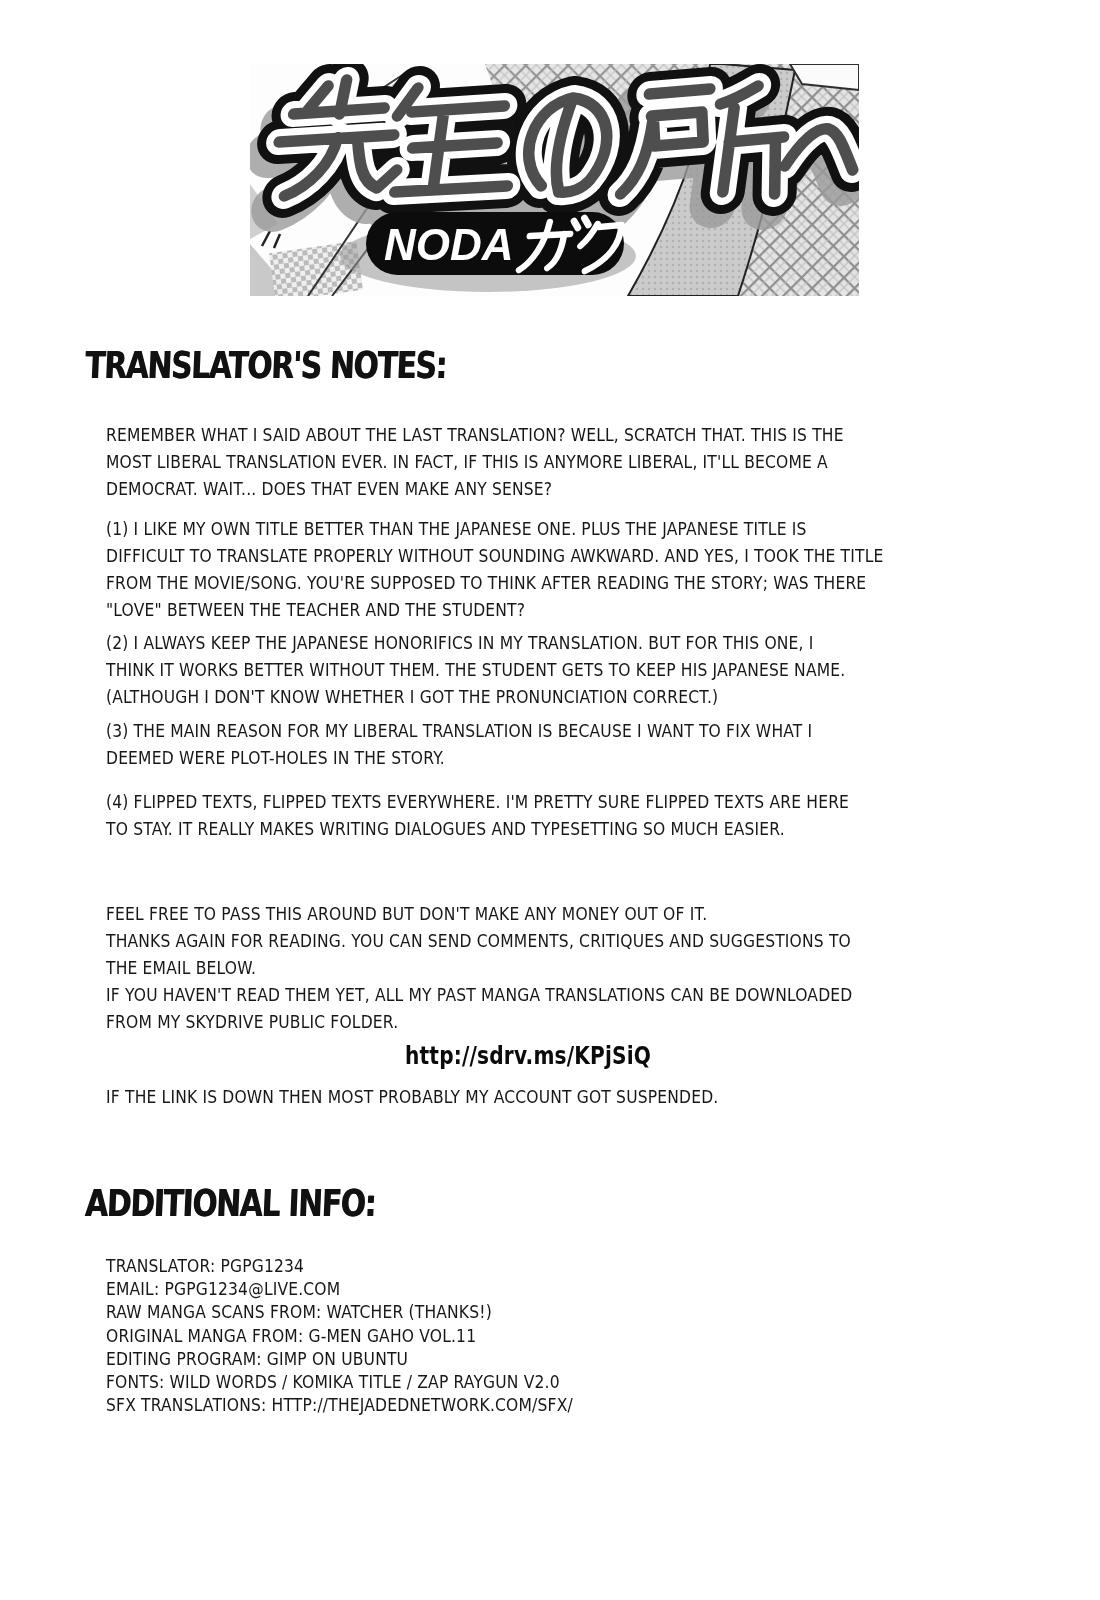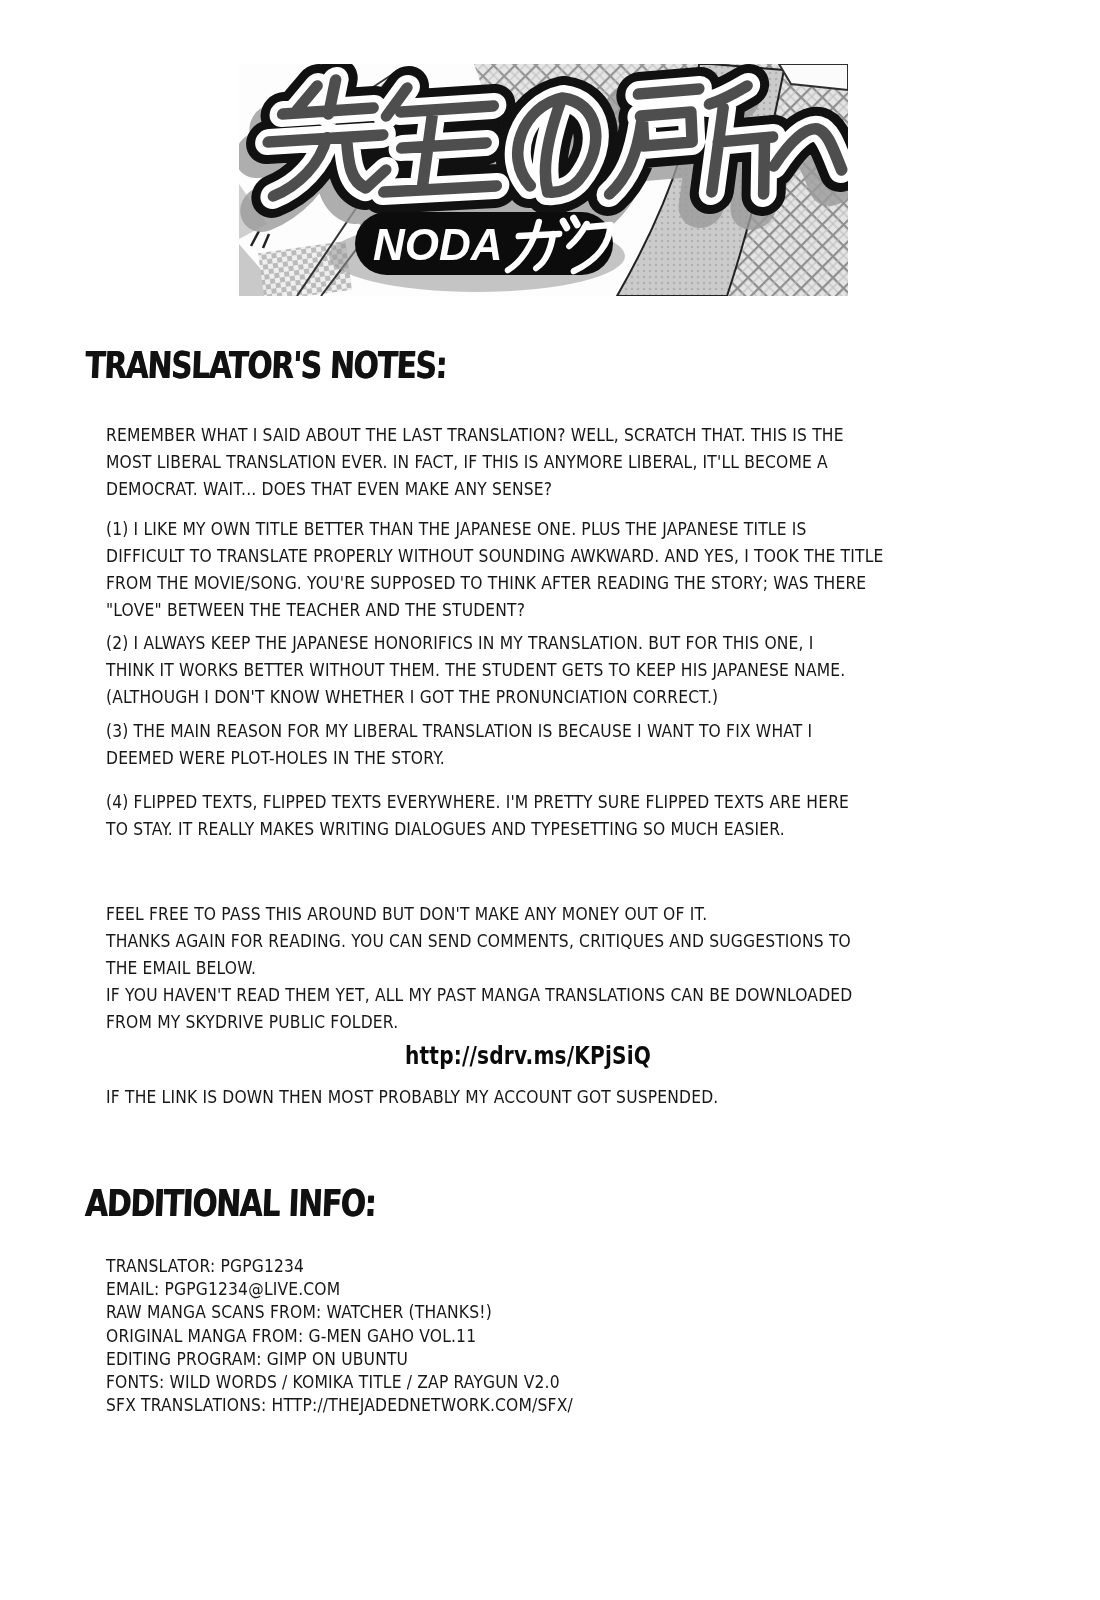--- a/index.html
+++ b/index.html
@@ -3,21 +3,21 @@
 <meta charset="utf-8">
 <style>
   html,body{margin:0;padding:0;}
   body{
     width:1100px;height:1600px;background:#ffffff;
     font-family:"DejaVu Sans", sans-serif;color:#161616;
     position:relative;overflow:hidden;
   }
   .abs{position:absolute;}
   
-  #header-art{left:239px;top:64px;width:609px;height:232px;}
+  #header-art{left:250px;top:64px;width:609px;height:232px;}
   
   .comic-head{
     font-family:"DejaVu Sans", sans-serif;font-weight:bold;
     font-size:37px;letter-spacing:-1.5px;white-space:nowrap;
     transform:scaleX(0.80) skewX(-3deg);transform-origin:0 0;
     text-shadow:0.8px 0 0 #161616;
     color:#111;
   }
   #notes-heading{left:86px;top:344px;}
   #additional-heading{left:86px;top:1182px;}

